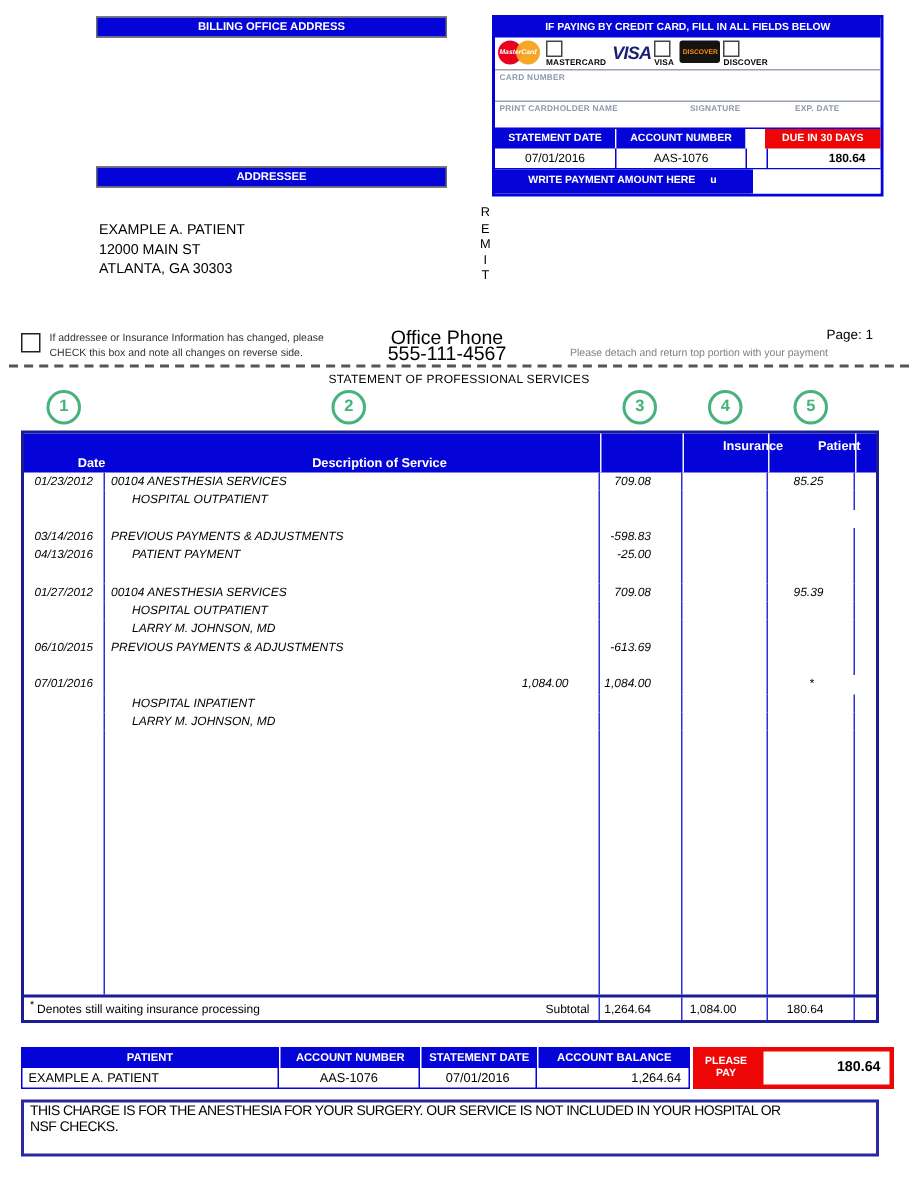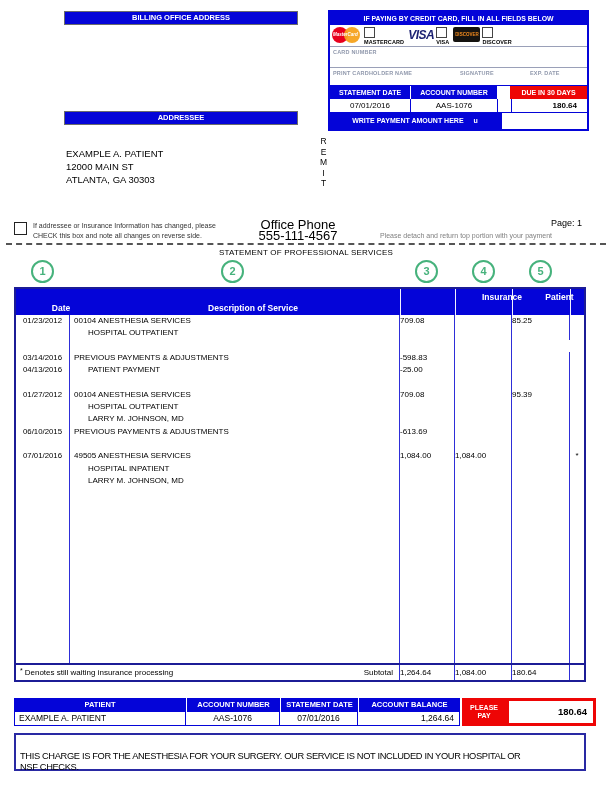--- a/index.html
+++ b/index.html
@@ -70,28 +70,28 @@
 
   
   #svc-table{position:absolute;left:14px;top:287px;width:572px;height:395px;border:2px solid var(--navy);
              box-sizing:border-box;display:flex;flex-direction:column;background:#fff;}
   .grid6{display:grid;grid-template-columns:54px 330px 55px 57px 58px 1fr;}
   #svc-head{height:26px;background:var(--blue);color:#fff;font-weight:bold;font-size:8.5px;flex:0 0 auto;}
   #svc-head .hc{display:flex;justify-content:center;padding-left:36px;}
   .h-bottom{align-items:flex-end;padding-bottom:2px;}
   .h-top{align-items:flex-start;padding-top:3px;}
   .wdiv{border-left:1px solid rgba(255,255,255,.95);}
-  #svc-body{flex:1 1 auto;display:flex;flex-direction:column;font-size:8px;}
+  #svc-body{flex:1 1 auto;display:flex;flex-direction:column;font-size:8px;font-style:italic;}
   .trow{height:12.3px;line-height:12.3px;flex:0 0 auto;}
   .trow .c, .tfill .c{border-right:1px solid var(--line);height:100%;box-sizing:border-box;}
   .trow .c:last-child, .tfill .c:last-child{border-right:none;}
   .c-date{text-align:center;font-size:7.8px;}
   .c-desc{padding-left:4px;}
   .c-desc.ind{padding-left:18px;}
-  .c-charges,.c-insurance,.c-patient{text-align:left;padding-right:20px;}
+  .c-charges,.c-insurance,.c-patient{text-align:right;padding-right:20px;}
   .c-star{text-align:center;}
   .tfill{flex:1 1 auto;}
   #svc-subtotal{flex:0 0 auto;height:15px;line-height:15px;border-top:2px solid var(--navy);font-size:8px;
                 display:grid;grid-template-columns:384px 55px 57px 58px 1fr;}
   #svc-subtotal .c{border-right:1px solid var(--line);box-sizing:border-box;}
   #svc-subtotal .c:last-child{border-right:none;}
   #sub-left{display:flex;justify-content:space-between;padding:0 6px 0 4px;}
   .sup{font-size:7px;vertical-align:top;position:relative;top:-2px;margin-right:2px;}
 
   
@@ -106,21 +106,21 @@
   #sv-ab{text-align:right;padding-right:5px;}
   #please-pay{grid-column:5;grid-row:1/3;background:var(--red);color:#fff;font-weight:bold;font-size:7px;
               display:flex;align-items:center;justify-content:center;text-align:center;line-height:8px;
               border-left:2px solid #fff;}
   #amount-box{grid-column:6;grid-row:1/3;border:3px solid var(--red);background:#fff;box-sizing:border-box;
               font-weight:bold;font-size:9.5px;text-align:right;padding-right:6px;line-height:22px;}
   #pp-label{width:34px;}
 
   
   #footer-box{position:absolute;left:14px;top:733px;width:572px;height:38px;border:2px solid #2929a3;
-              box-sizing:border-box;background:#fff;padding:16px 4px;}
+              box-sizing:border-box;background:#fff;padding:0 4px;}
   #footer-box div{font-size:9.3px;line-height:10.5px;letter-spacing:-0.35px;color:#000;white-space:nowrap;}
 </style>
 </head>
 <body>
 
 <div id="page">
 
   <div id="addressee-bar" class="bluebar">ADDRESSEE</div>
   <div id="billing-bar" class="bluebar">BILLING OFFICE ADDRESS</div>
   <div id="address-block">
@@ -307,21 +307,20 @@
         <div class="trow grid6">
           <div class="c c-date"></div>
           <div class="c c-desc"></div>
           <div class="c c-charges"></div>
           <div class="c c-insurance"></div>
           <div class="c c-patient"></div>
           <div class="c c-star"></div>
         </div>
         <div class="trow grid6">
           <div class="c c-date">07/01/2016</div>
-          <div class="c c-desc">49505 ANESTHESIA SERVICES</div>
           <div class="c c-charges">1,084.00</div>
           <div class="c c-insurance">1,084.00</div>
           <div class="c c-patient"></div>
           <div class="c c-star">*</div>
         </div>
         <div class="trow grid6">
           <div class="c c-date"></div>
           <div class="c c-desc ind">HOSPITAL INPATIENT</div>
           <div class="c c-charges"></div>
           <div class="c c-insurance"></div>

